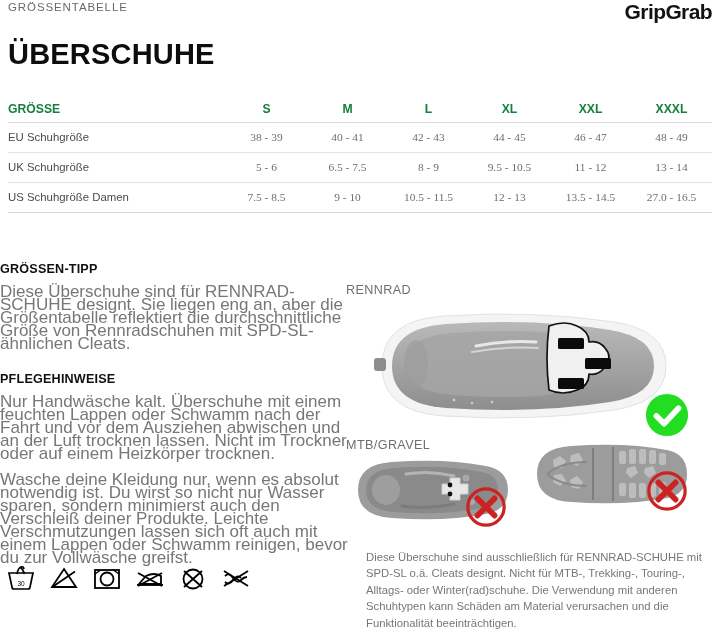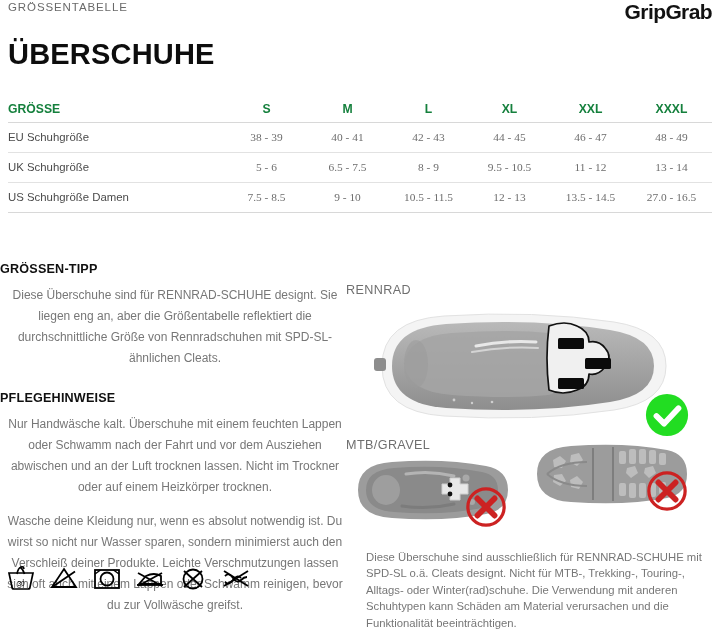--- a/index.html
+++ b/index.html
@@ -50,21 +50,21 @@
   col.c-label { width: 218px; }
   col.c-size  { width: 81px; }
 
   
   .left-col { position: absolute; left: 0; top: 262px; width: 350px; }
   .sec-title {
     font-size: 12.6px; font-weight: 700; color: #101010;
     letter-spacing: .2px; margin-bottom: 9px;
   }
   .body-text {
-    font-size: 12px; line-height: 21px; color: #777777; text-align: center;
+    font-size: 17px; line-height: 13px; color: #777777;
   }
   .body-text + .body-text { margin-top: 13px; }
   .gap-block { height: 22px; }
 
   
   .care-row {
     position: absolute; left: 6px; top: 565px;
     display: flex; gap: 13px; align-items: flex-end;
   }
   .care-sym { width: 30px; height: 26px; }

